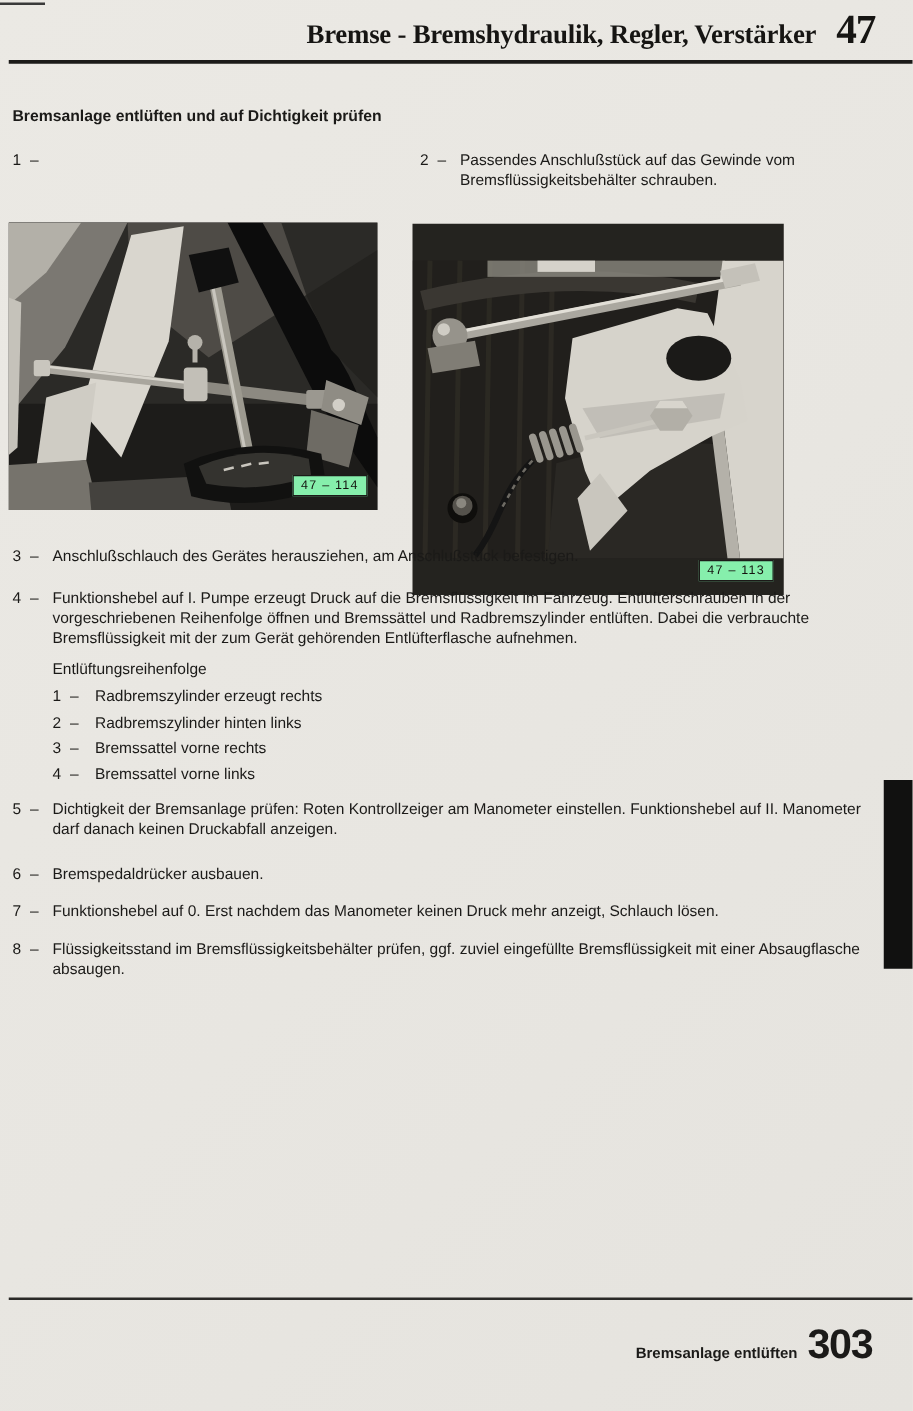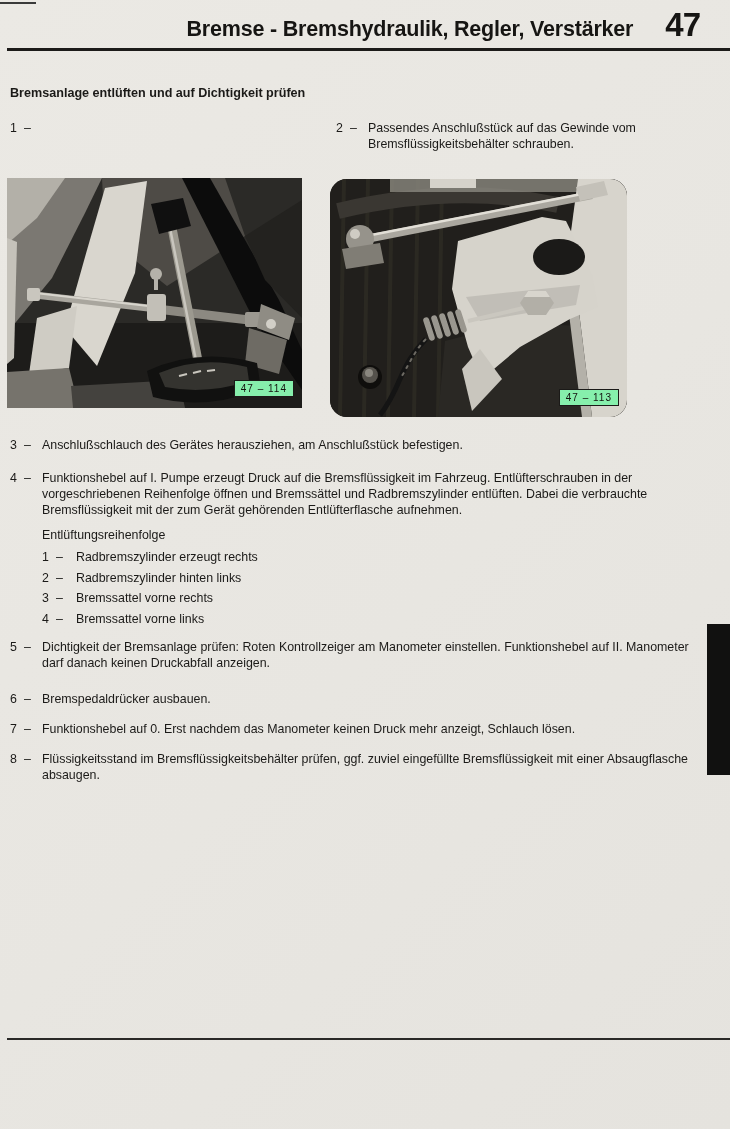--- a/index.html
+++ b/index.html
@@ -4,21 +4,21 @@
 <style>
   html,body{margin:0;padding:0;}
   body{
     width:730px;height:1129px;position:relative;overflow:hidden;
     background:#e9e7e2;
     font-family:"Liberation Sans",sans-serif;
     color:#1b1a18;
   }
   .page{position:absolute;inset:0;background:linear-gradient(135deg,#ebe9e4 0%,#e8e6e1 55%,#e5e3de 100%);}
   .corner-mark{position:absolute;left:0;top:2px;width:36px;height:2px;background:#3a3a3a;}
-  .header{position:absolute;left:0;right:30px;top:6px;display:flex;justify-content:flex-end;align-items:baseline;gap:32px;}
+  .header{position:absolute;left:0;right:30px;top:6px;display:flex;justify-content:flex-end;align-items:baseline;gap:16px;font-family:Liberation Serif, serif;}
   .page-title{font-size:21.5px;font-weight:bold;letter-spacing:-0.2px;margin:0;color:#161513;}
   .chapter-num{font-size:33px;font-weight:bold;letter-spacing:-1px;color:#161513;}
   .header-rule{position:absolute;left:7px;right:0;top:48px;height:3px;background:#1c1b19;}
   .section-heading{position:absolute;left:10px;top:86px;font-size:12.6px;font-weight:bold;}
   .step{position:absolute;display:flex;font-size:12.4px;line-height:16px;}
   .step .num{flex:none;width:14px;}
   .step .dash{flex:none;width:18px;}
   .step .text{flex:none;}
   #step-1{left:10px;top:120px;} #step-1 .text{width:278px;}
   #step-2{left:336px;top:120px;} #step-2 .text{width:282px;}
@@ -28,21 +28,21 @@
   #step-6{left:10px;top:691px;} #step-6 .text{width:652px;}
   #step-7{left:10px;top:721px;} #step-7 .text{width:652px;}
   #step-8{left:10px;top:751px;} #step-8 .text{width:652px;}
   .sublist{position:absolute;left:42px;top:527px;font-size:12.4px;line-height:16px;}
   .sublist .sub-heading{margin-bottom:6px;}
   .sub-item{display:flex;margin-bottom:4.5px;}
   .sub-item .num{flex:none;width:14px;}
   .sub-item .dash{flex:none;width:20px;}
   .figure{position:absolute;background:#24231f;overflow:hidden;}
   #figure-left{left:7px;top:178px;width:295px;height:230px;}
-  #figure-right{left:330px;top:179px;width:297px;height:238px;border-radius:17px;}
+  #figure-right{left:330px;top:179px;width:297px;height:297px;}
   .figure svg{display:block;width:100%;height:100%;}
   .fig-label{
     position:absolute;right:8px;bottom:11px;background:#86efac;border:1px solid #1b1a18;
     font-size:10px;letter-spacing:1px;padding:1px 6px;color:#14130f;line-height:13px;
   }
   .chapter-tab{position:absolute;left:707px;top:624px;width:23px;height:151px;background:#111110;}
   .footer-rule{position:absolute;left:7px;right:0;top:1038px;height:2px;background:#2a2927;}
   .footer{position:absolute;right:32px;top:1056px;display:flex;align-items:baseline;gap:8px;}
   .footer-label{font-size:12px;font-weight:bold;}
   .footer-page{font-size:33px;font-weight:bold;letter-spacing:-1px;}
@@ -229,14 +229,18 @@
   </div>
   <div class="step" id="step-8">
     <span class="num">8</span>
     <span class="dash">–</span>
     <span class="text">Flüssigkeitsstand im Bremsflüssigkeitsbehälter prüfen, ggf. zuviel eingefüllte Bremsflüssigkeit mit einer Absaugflasche absaugen.</span>
   </div>
 
   <div class="chapter-tab"></div>
 
   <div class="footer-rule"></div>
+  <div class="footer">
+    <span class="footer-label">Bremsanlage entlüften</span>
+    <span class="footer-page">303</span>
+  </div>
 
 </div>
 
 </body></html>

